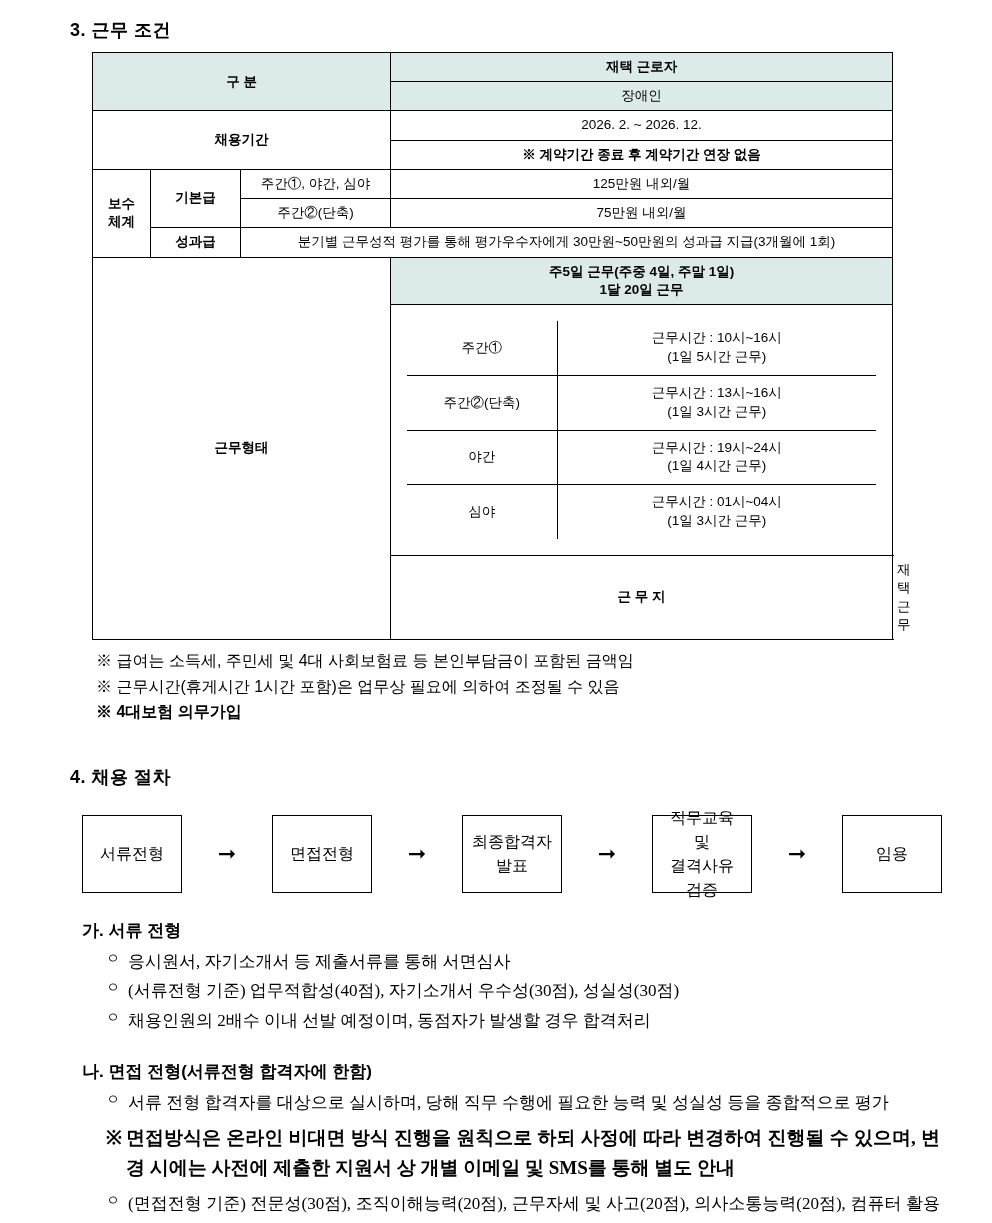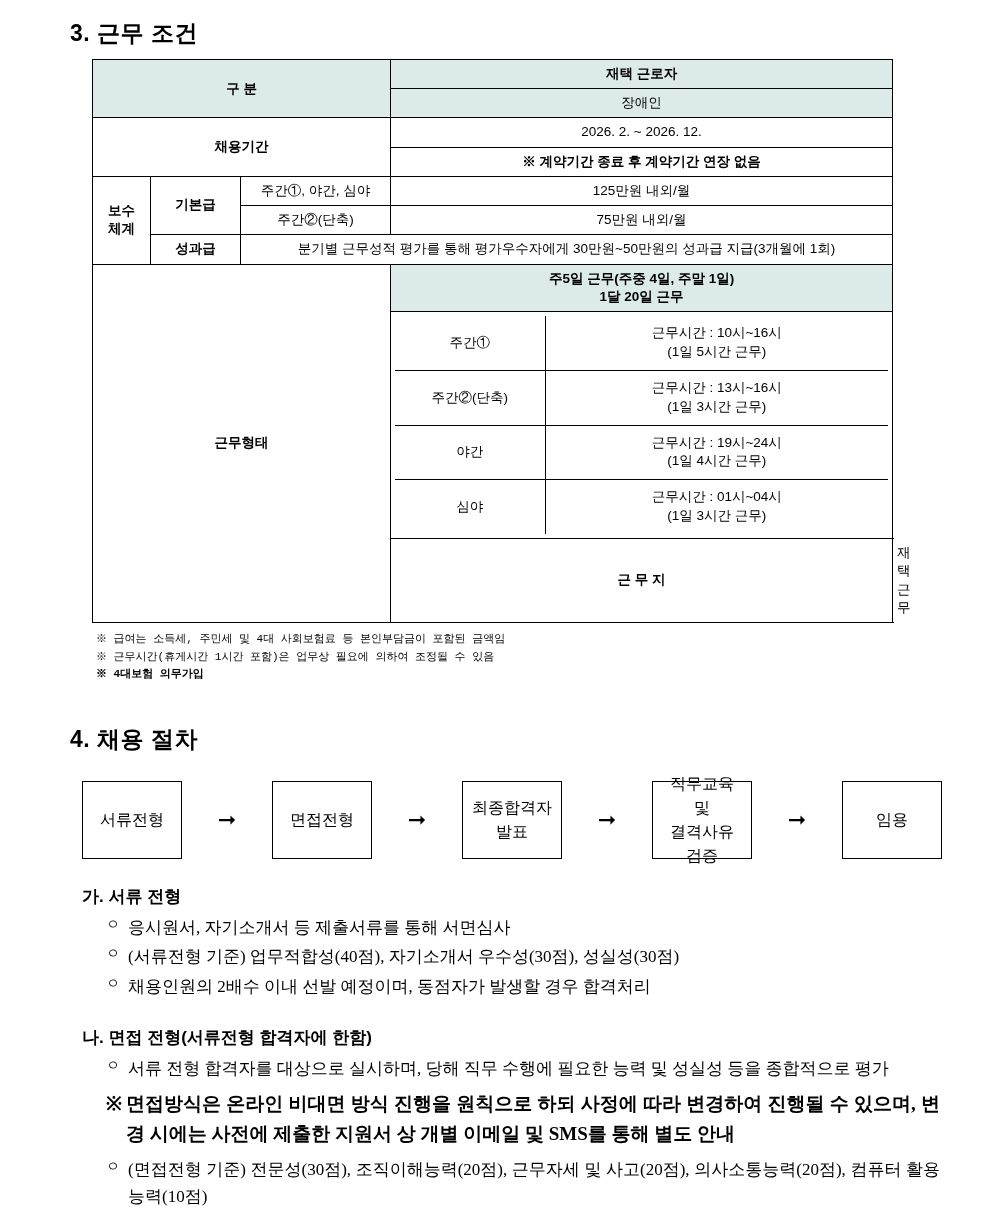--- a/index.html
+++ b/index.html
@@ -16,21 +16,21 @@
     position: relative;
   }
   .page {
     width: 992px;
     padding: 10px 52px 10px 52px;
   }
 
   
   .section-heading {
     font-family: "Liberation Sans", sans-serif;
-    font-size: 23px;
+    font-size: 18px;
     font-weight: bold;
     letter-spacing: 0.5px;
     margin: 8px 0 10px 18px;
   }
   .section-heading-2 {
     margin-top: 40px;
   }
 
   
   table.work-table {
@@ -62,22 +62,22 @@
   .note-cell {
     font-weight: bold;
   }
   .small-txt {
     font-size: 12.5px;
   }
 
   
   .footnotes {
     margin: 8px 0 0 44px;
-    font-family: Liberation Mono, monospace;
-    font-size: 11px;
+    font-family: Liberation Sans, sans-serif;
+    font-size: 16px;
     line-height: 1.6;
   }
   .footnotes div { white-space: nowrap; }
   .footnote-bold { font-weight: bold; }
 
   
   .flow {
     display: flex;
     align-items: center;
     margin: 26px 0 0 30px;
@@ -201,21 +201,21 @@
       </tr>
 
       <tr>
         <td class="lbl" colspan="3" rowspan="5">근무형태</td>
         <td class="hdr-cell">
           <div>주5일 근무(주중 4일, 주말 1일)</div>
           <div>1달 20일 근무</div>
         </td>
       </tr>
       <tr>
-        <td style="padding:4px">
+        <td style="padding:16px">
           <table style="border-collapse:collapse;width:100%;table-layout:fixed">
             <colgroup>
                 <col style="width:150px">
                 <col>
               </colgroup>
             <tbody id="shift-rows">
                 <tr>
                   <td style="border-top: none; border-right: 1px solid rgb(0, 0, 0); border-bottom: 1px solid rgb(0, 0, 0); border-left: none; border-image: initial; font-family: &quot;Liberation Sans&quot;, sans-serif; font-size: 13.5px; text-align: center; padding: 10px 4px;">주간①</td>
                   <td style="border-top: none; border-right: none; border-bottom: 1px solid rgb(0, 0, 0); border-left: 1px solid rgb(0, 0, 0); border-image: initial; font-family: &quot;Liberation Sans&quot;, sans-serif; font-size: 13.5px; text-align: center; padding: 8px 4px; line-height: 1.4;">
                     <div>근무시간 : 10시~16시</div>

